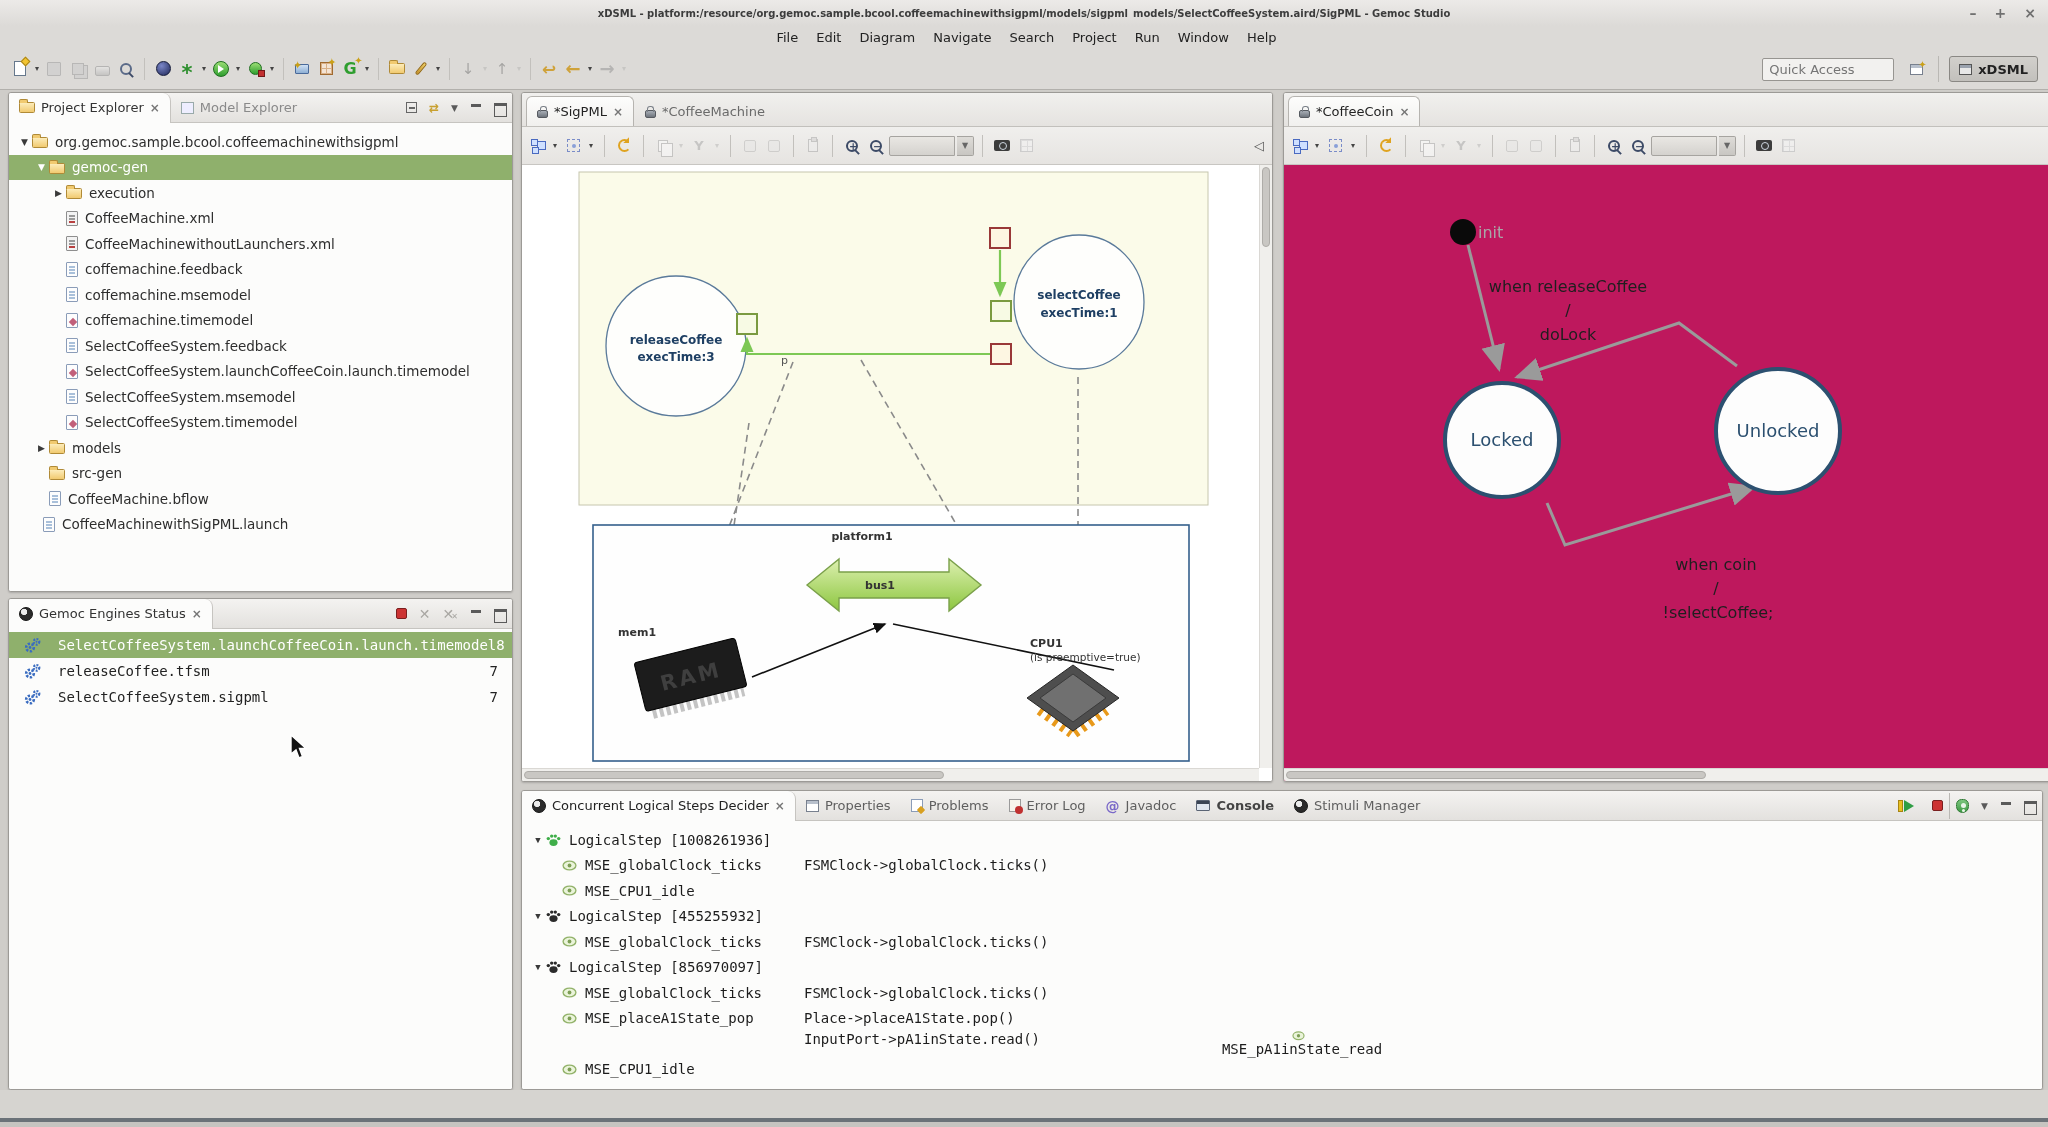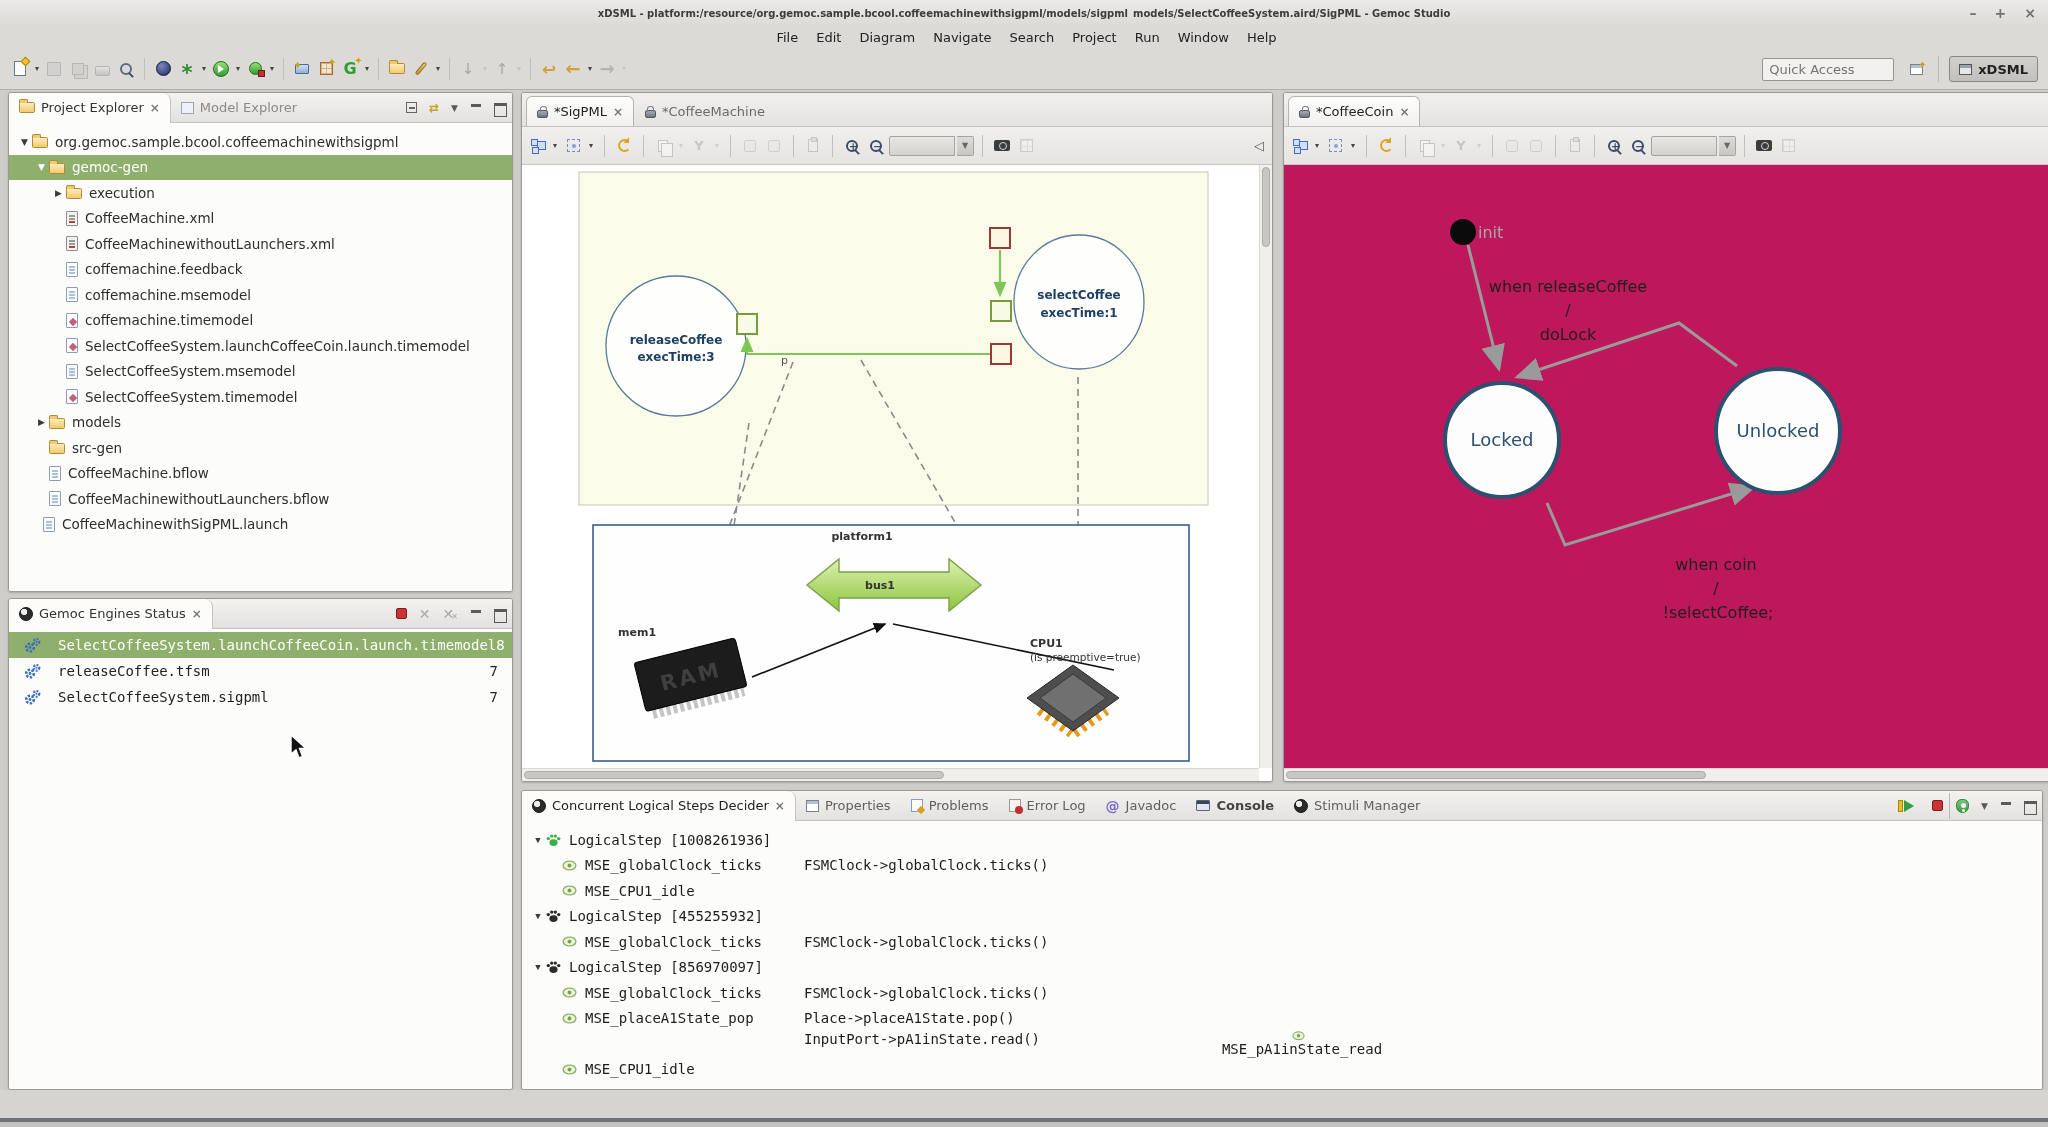--- a/index.html
+++ b/index.html
@@ -355,20 +355,25 @@
         <span class="ic ic-file"></span>
         <span>coffemachine.msemodel</span>
       </div>
       <div class="tree-row" style="padding-left: 42px;">
         <span class="tw"></span>
         <span class="ic ic-timemodel"></span>
         <span>coffemachine.timemodel</span>
       </div>
       <div class="tree-row" style="padding-left: 42px;">
         <span class="tw"></span>
+        <span class="ic ic-file"></span>
+        <span>SelectCoffeeSystem.feedback</span>
+      </div>
+      <div class="tree-row" style="padding-left: 42px;">
+        <span class="tw"></span>
         <span class="ic ic-timemodel"></span>
         <span>SelectCoffeeSystem.launchCoffeeCoin.launch.timemodel</span>
       </div>
       <div class="tree-row" style="padding-left: 42px;">
         <span class="tw"></span>
         <span class="ic ic-file"></span>
         <span>SelectCoffeeSystem.msemodel</span>
       </div>
       <div class="tree-row" style="padding-left: 42px;">
         <span class="tw"></span>
@@ -382,25 +387,20 @@
       </div>
       <div class="tree-row" style="padding-left: 25px;">
         <span class="tw"></span>
         <span class="ic ic-folder"></span>
         <span>src-gen</span>
       </div>
       <div class="tree-row" style="padding-left: 25px;">
         <span class="tw"></span>
         <span class="ic ic-file"></span>
         <span>CoffeeMachine.bflow</span>
-      </div>
-      <div class="tree-row" style="padding-left: 25px;">
-        <span class="tw"></span>
-        <span class="ic ic-file"></span>
-        <span>CoffeeMachinewithoutLaunchers.bflow</span>
       </div>
       <div class="tree-row" style="padding-left: 19px;">
         <span class="tw"></span>
         <span class="ic ic-file"></span>
         <span>CoffeeMachinewithSigPML.launch</span>
       </div>
     </div>
 </div>
 
 <div class="panel" id="eng-panel" style="left:8px;top:598px;width:505px;height:492px">

